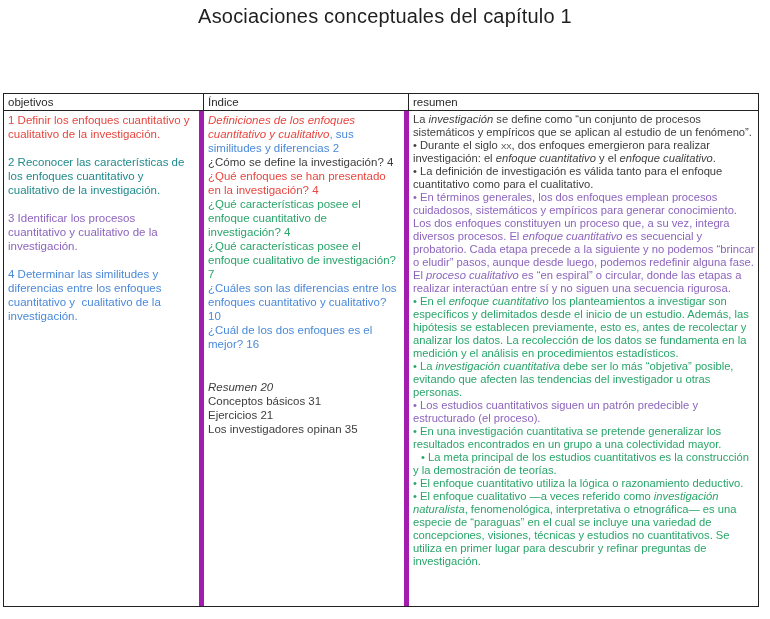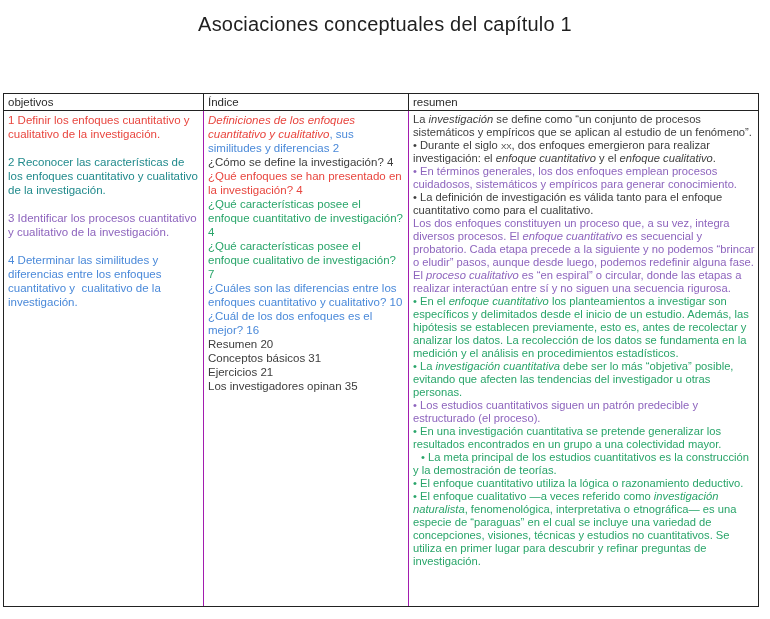--- a/index.html
+++ b/index.html
@@ -6,21 +6,21 @@
   .page{
     position:relative;
     width:770px;height:619px;
     background:#ffffff;
     font-family:"Liberation Sans", sans-serif;
     color:#3d3d3d;
     overflow:hidden;
   }
   .title{
     margin:0;
-    padding-top:13px;
+    padding-top:5px;
     text-align:center;
     font-size:20px;
     font-weight:400;
     letter-spacing:0.2px;
     color:#1f1f1f;
   }
   .doc-table{
     position:absolute;
     left:3px;top:93px;
     width:756px;height:514px;
@@ -38,21 +38,21 @@
     font-size:11.5px;
     line-height:16px;
     padding:0 0 0 4px;
     color:#2b2b2b;
     white-space:nowrap;
     overflow:hidden;
   }
   .th:nth-child(3){border-right:none;}
   .td{
     box-sizing:border-box;
-    border-right:1px solid #a21caf;
+    border-right:5px solid #a21caf;
     padding:2px 3px 2px 4px;
     overflow:hidden;
   }
   .td:last-child{border-right:none;}
   .para{
     white-space:pre-wrap;
     margin:0;
   }
   .col-obj .para{
     font-size:11.5px;
@@ -60,21 +60,21 @@
     margin-bottom:14px;
   }
   .col-idx .para{
     font-size:11.5px;
     line-height:14px;
   }
   .col-res .para{
     font-size:11.2px;
     line-height:13px;
   }
-  .para.gap{}
+  .para.gap{margin-top:29px;font-style:italic;}
 </style>
 </head>
 <body>
 
 <div class="page">
   <h1 class="title">Asociaciones conceptuales del capítulo 1</h1>
 
   <div class="doc-table">
     <div class="th">objetivos</div>
     <div class="th">Índice</div>
@@ -95,22 +95,22 @@
         <div class="para"><span style="color: rgb(74, 137, 217);">¿Cuáles son las diferencias entre los enfoques cuantitativo y cualitativo? 10</span></div>
         <div class="para"><span style="color: rgb(74, 137, 217);">¿Cuál de los dos enfoques es el mejor? 16</span></div>
         <div class="para gap"><span style="color: rgb(61, 61, 61);">Resumen 20</span></div>
         <div class="para"><span style="color: rgb(61, 61, 61);">Conceptos básicos 31</span></div>
         <div class="para"><span style="color: rgb(61, 61, 61);">Ejercicios 21</span></div>
         <div class="para"><span style="color: rgb(61, 61, 61);">Los investigadores opinan 35</span></div>
       </div>
     <div class="td col-res" id="col-resumen">
         <div class="para"><span style="color: rgb(61, 61, 61);">La </span><span style="color: rgb(61, 61, 61); font-style: italic;">investigación</span><span style="color: rgb(61, 61, 61);"> se define como “un conjunto de procesos sistemáticos y empíricos que se aplican al estudio de un fenómeno”.</span></div>
         <div class="para"><span style="color: rgb(61, 61, 61);">• Durante el siglo </span><span style="color: rgb(61, 61, 61); font-variant: small-caps;">xx</span><span style="color: rgb(61, 61, 61);">, dos enfoques emergieron para realizar investigación: el </span><span style="color: rgb(61, 61, 61); font-style: italic;">enfoque cuantitativo</span><span style="color: rgb(61, 61, 61);"> y el </span><span style="color: rgb(61, 61, 61); font-style: italic;">enfoque cualitativo</span><span style="color: rgb(61, 61, 61);">.</span></div>
+        <div class="para"><span style="color: rgb(61, 61, 61);">• La definición de investigación es válida tanto para el enfoque cuantitativo como para el cualitativo.</span></div>
         <div class="para"><span style="color: rgb(141, 100, 189);">• En términos generales, los dos enfoques emplean procesos cuidadosos, sistemáticos y empíricos para generar conocimiento.</span></div>
-        <div class="para"><span style="color: rgb(61, 61, 61);">• La definición de investigación es válida tanto para el enfoque cuantitativo como para el cualitativo.</span></div>
         <div class="para"><span style="color: rgb(141, 100, 189);">Los dos enfoques constituyen un proceso que, a su vez, integra diversos procesos. El </span><span style="color: rgb(141, 100, 189); font-style: italic;">enfoque cuantitativo</span><span style="color: rgb(141, 100, 189);"> es secuencial y probatorio. Cada etapa precede a la siguiente y no podemos “brincar o eludir” pasos, aunque desde luego, podemos redefinir alguna fase. El </span><span style="color: rgb(141, 100, 189); font-style: italic;">proceso cualitativo</span><span style="color: rgb(141, 100, 189);"> es “en espiral” o circular, donde las etapas a realizar interactúan entre sí y no siguen una secuencia rigurosa.</span></div>
         <div class="para"><span style="color: rgb(41, 165, 106);">• En el </span><span style="color: rgb(41, 165, 106); font-style: italic;">enfoque cuantitativo</span><span style="color: rgb(41, 165, 106);"> los planteamientos a investigar son específicos y delimitados desde el inicio de un estudio. Además, las hipótesis se establecen previamente, esto es, antes de recolectar y analizar los datos. La recolección de los datos se fundamenta en la medición y el análisis en procedimientos estadísticos.</span></div>
         <div class="para"><span style="color: rgb(41, 165, 106);">• La </span><span style="color: rgb(41, 165, 106); font-style: italic;">investigación cuantitativa</span><span style="color: rgb(41, 165, 106);"> debe ser lo más “objetiva” posible, evitando que afecten las tendencias del investigador u otras personas.</span></div>
         <div class="para"><span style="color: rgb(141, 100, 189);">• Los estudios cuantitativos siguen un patrón predecible y estructurado (el proceso).</span></div>
         <div class="para"><span style="color: rgb(41, 165, 106);">• En una investigación cuantitativa se pretende generalizar los resultados encontrados en un grupo a una colectividad mayor.</span></div>
         <div class="para"><span style="color: rgb(41, 165, 106); margin-left: 8px;">• La meta principal de los estudios cuantitativos es la construcción y la demostración de teorías.</span></div>
         <div class="para"><span style="color: rgb(41, 165, 106);">• El enfoque cuantitativo utiliza la lógica o razonamiento deductivo.</span></div>
         <div class="para"><span style="color: rgb(41, 165, 106);">• El enfoque cualitativo —a veces referido como </span><span style="color: rgb(41, 165, 106); font-style: italic;">investigación naturalista</span><span style="color: rgb(41, 165, 106);">, fenomenológica, interpretativa o etnográfica— es una especie de “paraguas” en el cual se incluye una variedad de concepciones, visiones, técnicas y estudios no cuantitativos. Se utiliza en primer lugar para descubrir y refinar preguntas de investigación.</span></div>
       </div>
   </div>

